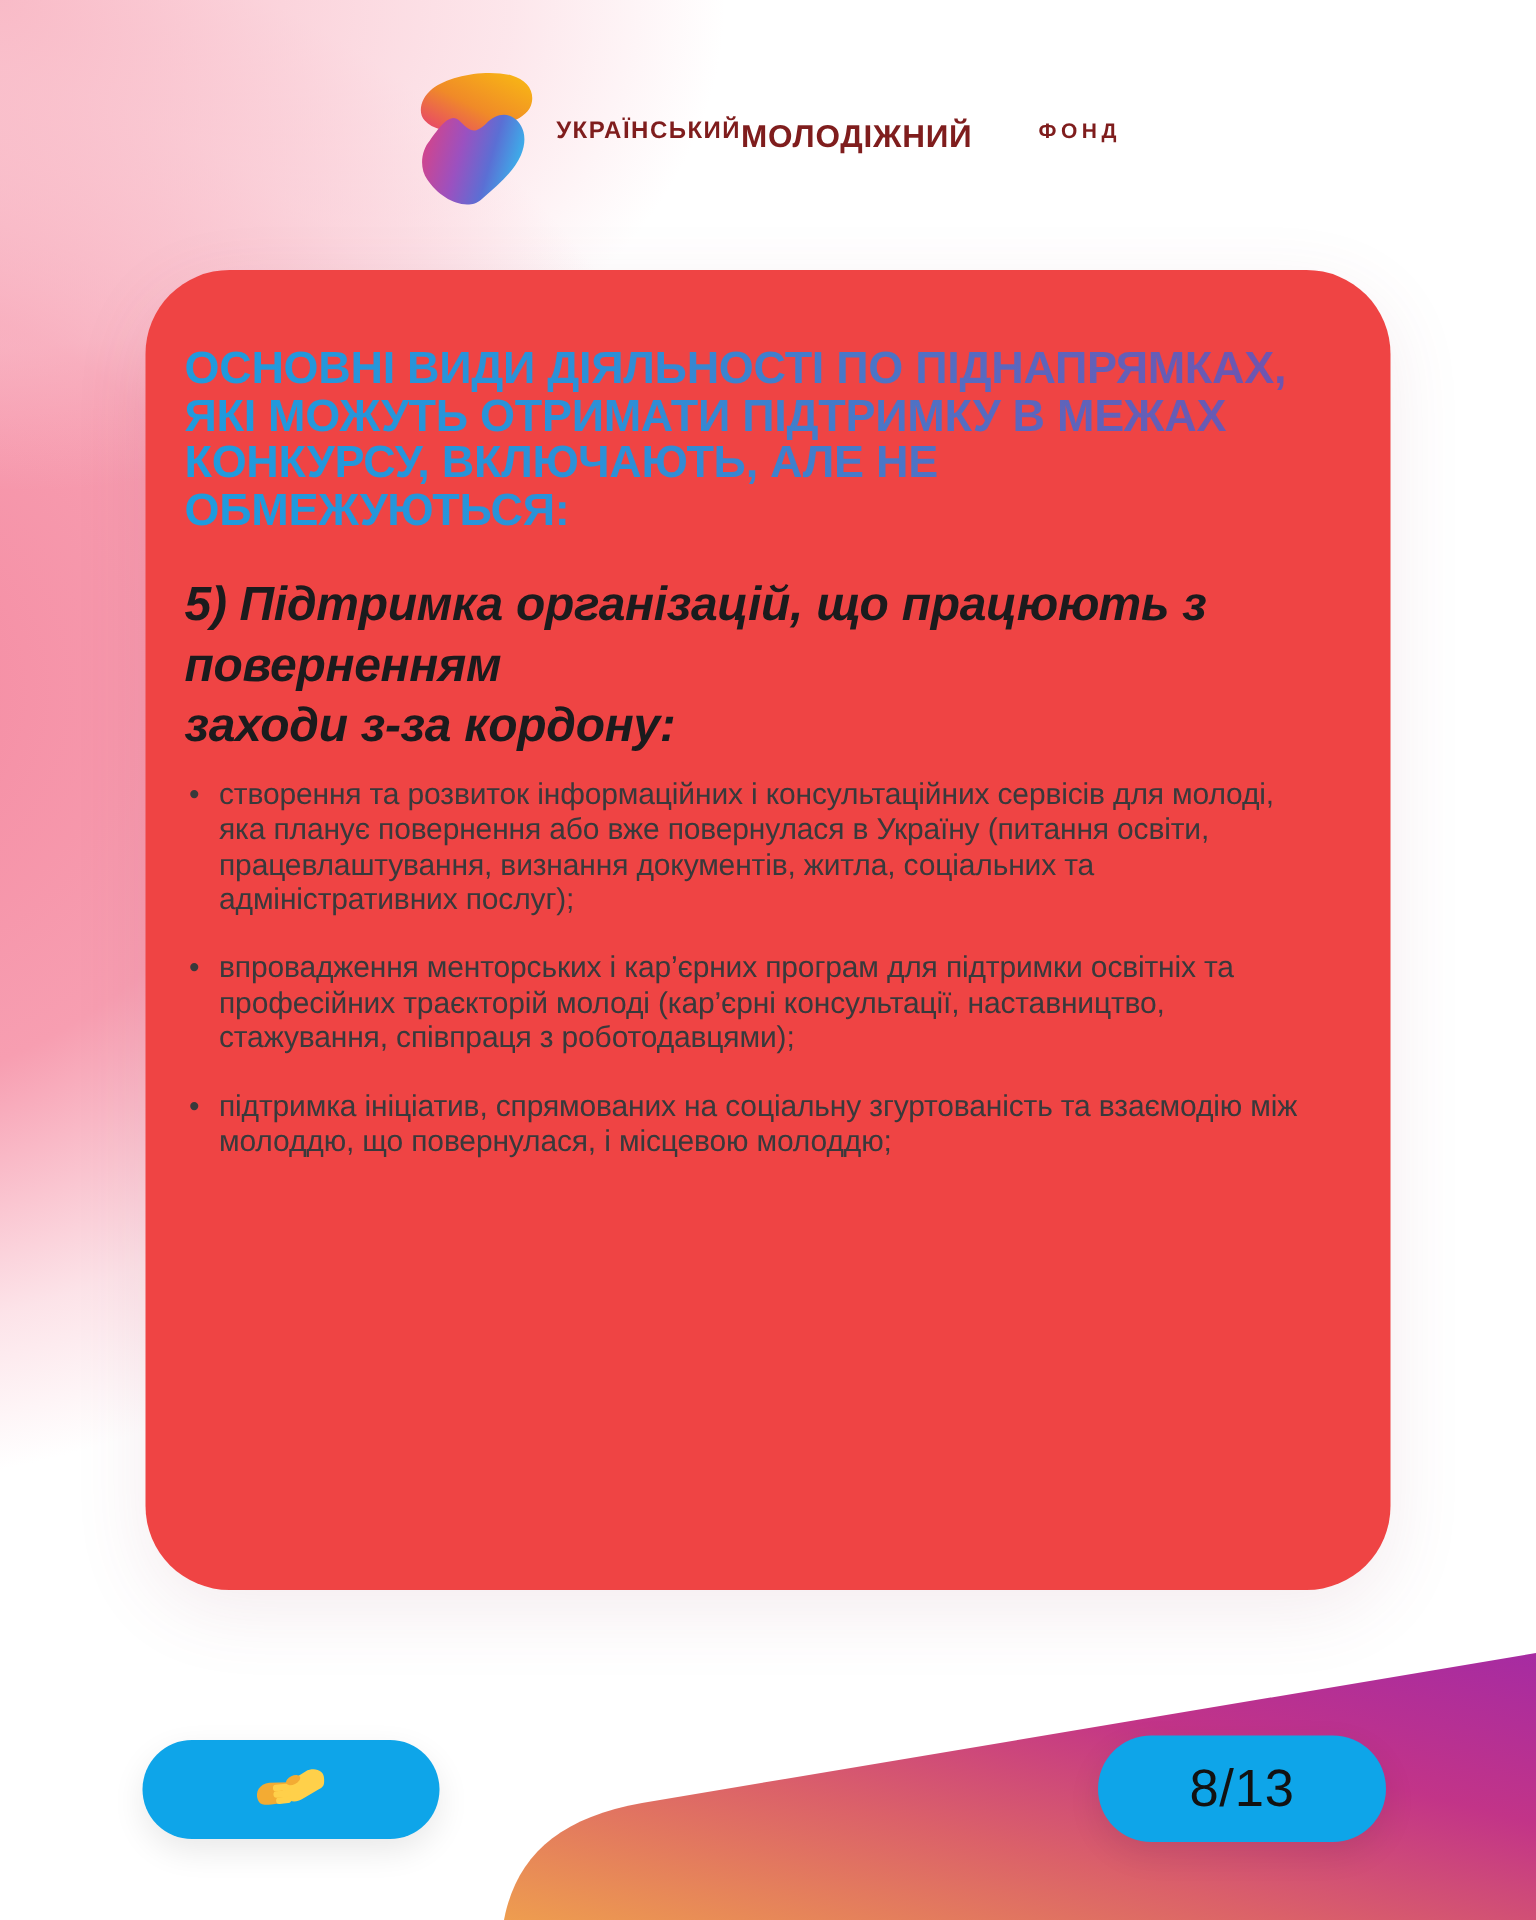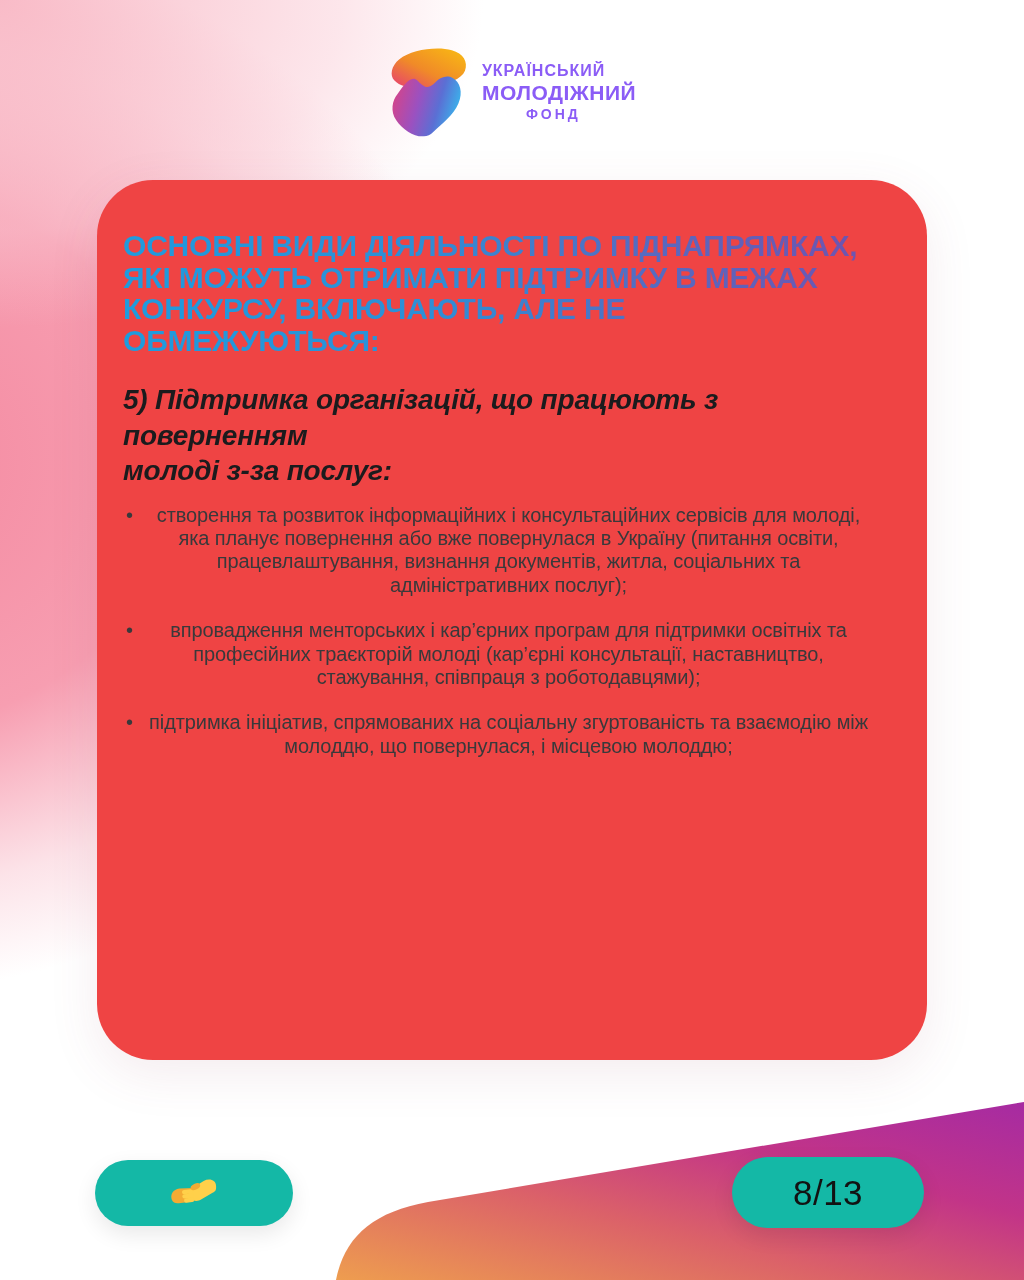--- a/index.html
+++ b/index.html
@@ -19,21 +19,21 @@
   }
 
   
   .wedge{position:absolute;left:0;bottom:0;width:1024px;height:230px;}
 
   
   .logo{
     position:absolute;top:42px;left:50%;transform:translateX(-50%);
     display:flex;align-items:center;gap:12px;
   }
-  .logo-text{display:flex;flex-direction:column;color:#8b5cf6;}
+  .logo-text{display:flex;flex-direction:row;color:#7f1d1d;}
   .logo-line1{font-size:16px;font-weight:bold;letter-spacing:1px;}
   .logo-line2{font-size:21px;font-weight:bold;letter-spacing:0.5px;margin:1px 0 1px 0;}
   .logo-line3{font-size:14px;font-weight:bold;letter-spacing:3px;margin-left:44px;}
 
   
   .card{
     position:absolute;left:97px;top:180px;width:830px;height:880px;
     background:#ef4444;border-radius:56px;box-sizing:border-box;
     padding:50px 34px 24px 26px;
     box-shadow:0 14px 50px rgba(150,70,95,0.10);
@@ -46,37 +46,36 @@
     .heading{
       background:linear-gradient(72deg,#1E9CDE 0%,#2E8FD6 40%,#5B67BE 72%,#7450AB 100%);
       -webkit-background-clip:text;
       background-clip:text;
       -webkit-text-fill-color:transparent;
       color:transparent;
     }
   }
   .subheading{
     margin-top:26px;
-    font-size:28px;font-weight:bold;font-style:italic;
+    font-size:32px;font-weight:bold;font-style:italic;
     color:#1b1b1d;line-height:1.27;letter-spacing:-0.2px;
   }
   ul.bullets{
     list-style:none;margin:15px 0 0 0;padding:0;
     font-size:20px;line-height:1.17;color:#39393b;letter-spacing:-0.1px;
     max-width:748px;
-    text-align:center;
   }
   ul.bullets li{position:relative;padding-left:23px;margin-bottom:22px;}
   ul.bullets li::before{
     content:"\2022";position:absolute;left:3px;top:0;color:#39393b;
   }
 
   
   .pill{
-    position:absolute;background:#14b8a6;display:flex;align-items:center;justify-content:center;
+    position:absolute;background:#0ea5e9;display:flex;align-items:center;justify-content:center;
     box-shadow:0 8px 22px rgba(0,0,0,0.09);
   }
   .pill-emoji{left:95px;top:1160px;width:198px;height:66px;border-radius:33px;}
   .pill-page{left:732px;top:1157px;width:192px;height:71px;border-radius:36px;z-index:5;}
   .page-num{font-size:35px;color:#121212;letter-spacing:0.5px;}
 </style>
 </head>
 <body>
 
 <div class="page">
@@ -124,21 +123,21 @@
     <div class="heading">
 
     <div>ОСНОВНІ ВИДИ ДІЯЛЬНОСТІ ПО ПІДНАПРЯМКАХ,</div>
         <div>ЯКІ МОЖУТЬ ОТРИМАТИ ПІДТРИМКУ В МЕЖАХ</div>
         <div>КОНКУРСУ, ВКЛЮЧАЮТЬ, АЛЕ НЕ</div>
         <div>ОБМЕЖУЮТЬСЯ:</div>
       </div>
     <div class="subheading">
 
     <div>5) Підтримка організацій, що працюють з поверненням</div>
-        <div>молоді з-за послуг:</div>
+        <div>заходи з-за кордону:</div>
       </div>
     <ul class="bullets">
 
     <li>створення та розвиток інформаційних і консультаційних сервісів для молоді, яка планує повернення або вже повернулася в Україну (питання освіти, працевлаштування, визнання документів, житла, соціальних та адміністративних послуг);</li>
         <li>впровадження менторських і кар’єрних програм для підтримки освітніх та професійних траєкторій молоді (кар’єрні консультації, наставництво, стажування, співпраця з роботодавцями);</li>
         <li>підтримка ініціатив, спрямованих на соціальну згуртованість та взаємодію між молоддю, що повернулася, і місцевою молоддю;</li>
       </ul>
   </div>
 
   <div class="pill pill-emoji">

